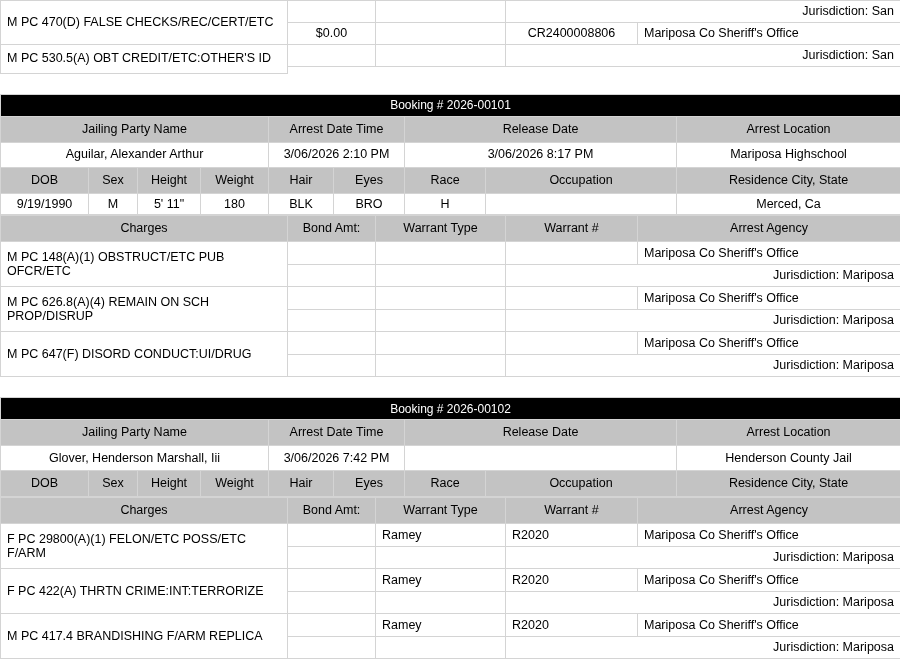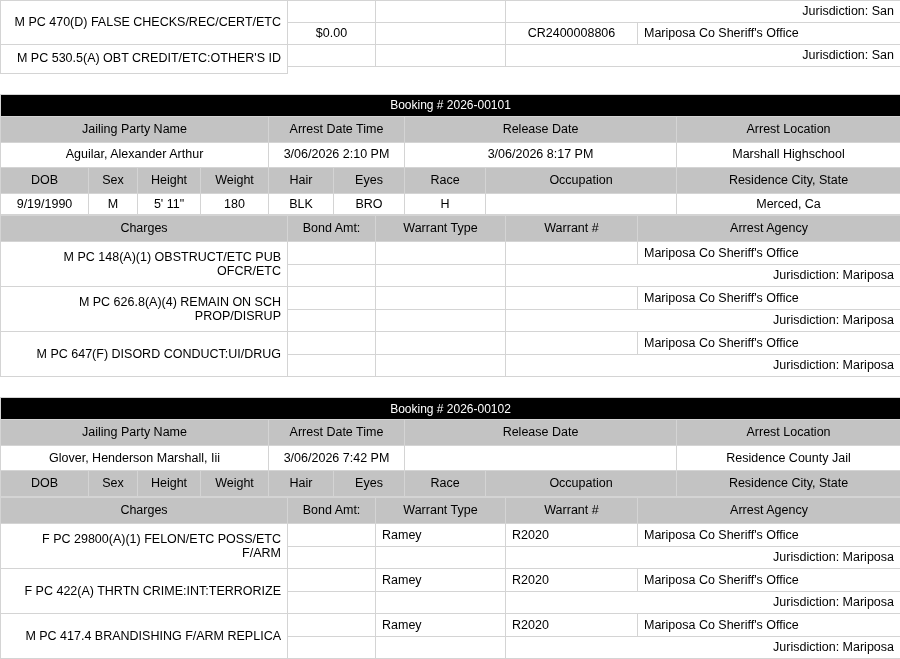--- a/index.html
+++ b/index.html
@@ -51,21 +51,21 @@
     background: #c3c3c3;
     text-align: center;
     height: 26px;
     padding: 3px 6px;
   }
 
   .val td { text-align: center; height: 25px; background:#ffffff; }
   .val-demog td { text-align: center; height: 21px; background:#ffffff; }
 
   .charge-cell {
-    text-align: right;
+    text-align: left;
     vertical-align: top;
     padding-top: 4px;
   }
   .agency-cell { text-align: left; }
   .juris-cell  { text-align: right; }
   .money-cell  { text-align: center; }
 
   .spacer { height: 20px; background: #ffffff; }
 
   .row-h28 td { height: 23px; }
@@ -137,21 +137,21 @@
             <tr class="hdr">
               <td colspan="4">Jailing Party Name</td>
               <td colspan="2">Arrest Date Time</td>
               <td colspan="2">Release Date</td>
               <td>Arrest Location</td>
             </tr>
             <tr class="val">
               <td colspan="4">Aguilar, Alexander Arthur</td>
               <td colspan="2">3/06/2026 2:10 PM</td>
               <td colspan="2">3/06/2026 8:17 PM</td>
-              <td>Marshall Highschool</td>
+              <td>Mariposa Highschool</td>
             </tr>
             <tr class="hdr">
               <td>DOB</td>
               <td>Sex</td>
               <td>Height</td>
               <td>Weight</td>
               <td>Hair</td>
               <td>Eyes</td>
               <td>Race</td>
               <td>Occupation</td>
@@ -246,21 +246,21 @@
             <tr class="hdr">
               <td colspan="4">Jailing Party Name</td>
               <td colspan="2">Arrest Date Time</td>
               <td colspan="2">Release Date</td>
               <td>Arrest Location</td>
             </tr>
             <tr class="val">
               <td colspan="4">Glover, Henderson Marshall, Iii</td>
               <td colspan="2">3/06/2026 7:42 PM</td>
               <td colspan="2"></td>
-              <td>Residence County Jail</td>
+              <td>Henderson County Jail</td>
             </tr>
             <tr class="hdr">
               <td>DOB</td>
               <td>Sex</td>
               <td>Height</td>
               <td>Weight</td>
               <td>Hair</td>
               <td>Eyes</td>
               <td>Race</td>
               <td>Occupation</td>

